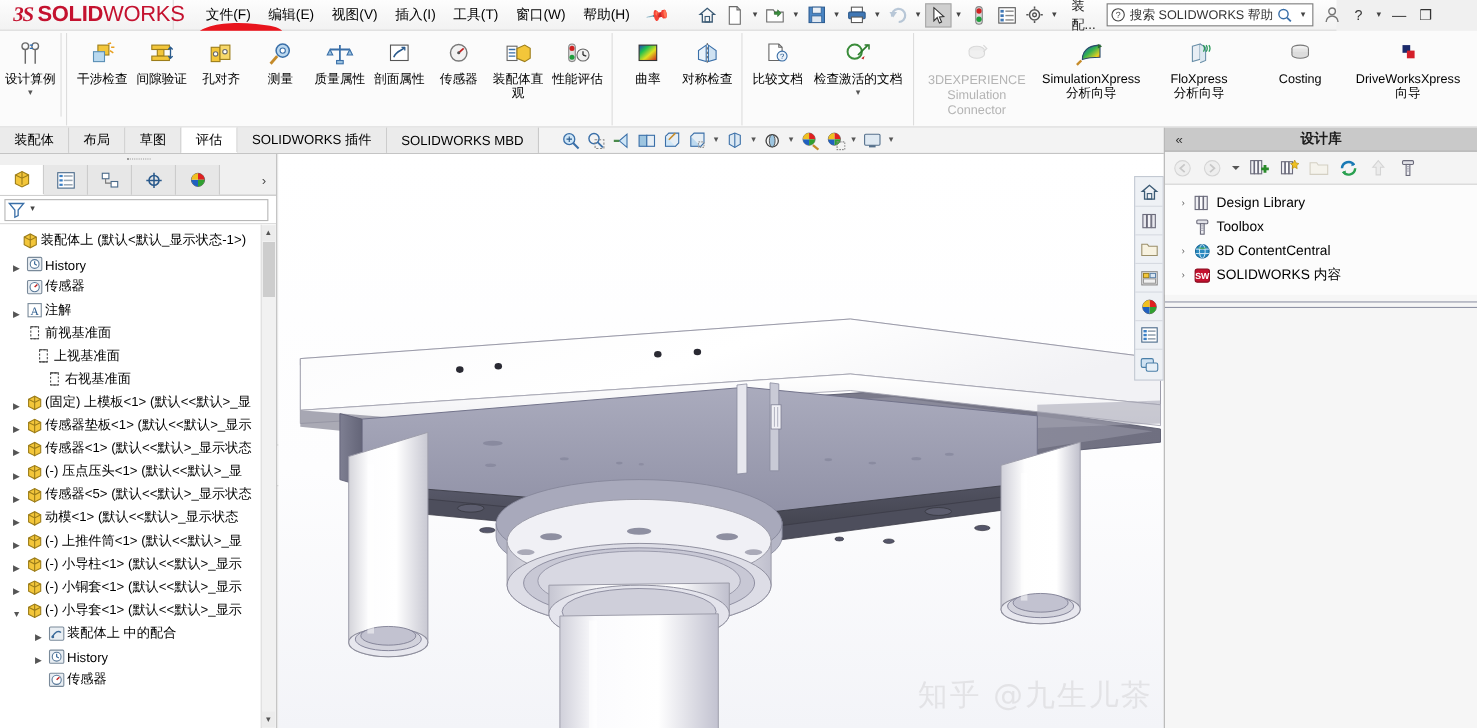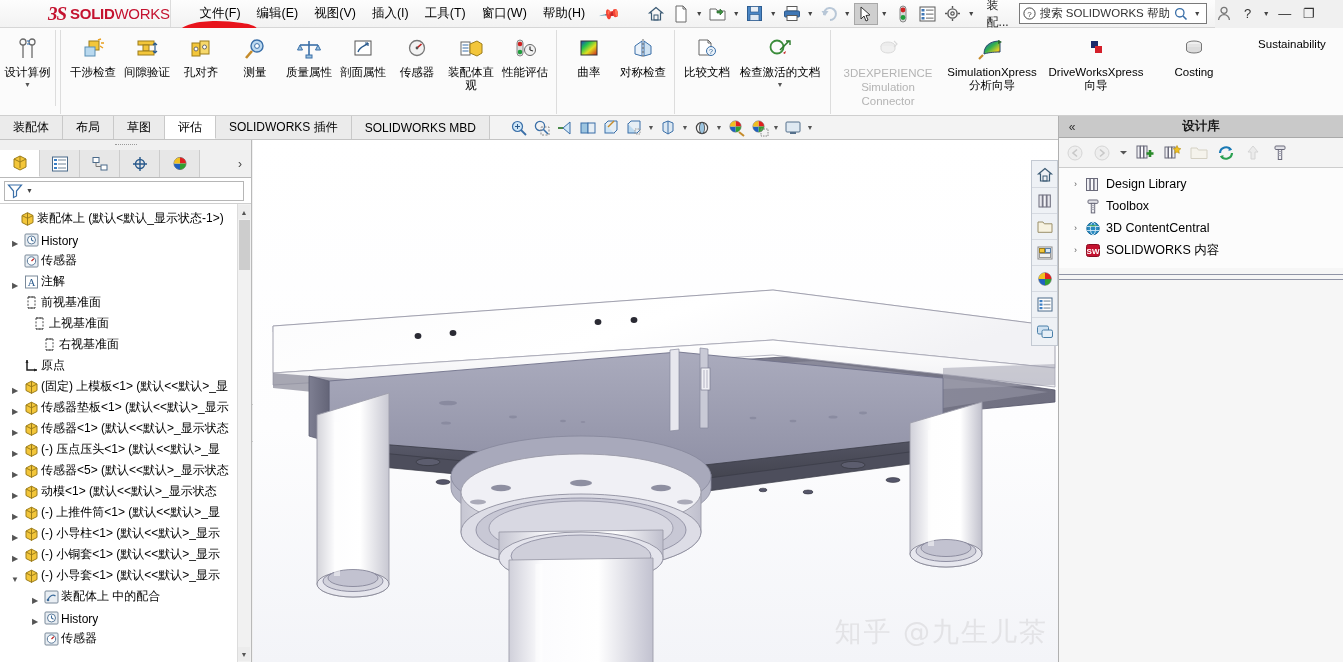--- a/index.html
+++ b/index.html
@@ -8,30 +8,30 @@
     font-family:"Liberation Sans","DejaVu Sans",sans-serif;
     font-size:12px; color:#000; background:#f0f0f0;
   }
   #app { position:relative; width:1343px; height:662px; }
 
   
   .menubar {
     position:absolute; left:0; top:0; width:1215px; height:28px;
     background:linear-gradient(#fdfdfd,#f2f2f2);
     border-bottom:1px solid #d6d6d6;
-    display:flex; align-items:center;padding-left:36px;
+    display:flex; align-items:center;
   }
   .logo {
     width:158px; height:27px; display:flex; align-items:center;
     padding-left:12px; gap:4px;
     border-right:1px solid #dcdcdc;
   }
   .logo .ds { font-family:"Liberation Serif",serif; font-style:italic; font-weight:bold;
      font-size:19px; color:#c4122f; letter-spacing:-1px;}
-  .logo .sw { font-weight:bold; font-size:15px; color:#c4122f; letter-spacing:-0.3px;}
+  .logo .sw { font-weight:bold; font-size:20px; color:#c4122f; letter-spacing:-0.3px;}
   .logo .sw i { font-style:normal; font-weight:normal; color:#c4122f;}
 
   .menu-items { display:flex; align-items:center; gap:2px; margin-left:22px; }
   .menu-item { padding:4px 7px; font-size:12.5px; white-space:nowrap; cursor:default; }
   .pin { margin-left:8px; color:#2a7fc9; font-size:14px; transform:rotate(35deg); display:inline-block;}
 
   .tb-sep { width:1px; height:20px; background:#dcdcdc; margin:0 6px; }
   .qbar { display:flex; align-items:center; gap:1px; margin-left:12px; }
   .qbtn { width:24px; height:22px; display:flex; align-items:center; justify-content:center; cursor:default; }
   .caret { width:11px; height:22px; display:flex; align-items:center; justify-content:center;
@@ -522,40 +522,50 @@
                 </linearGradient>
               </defs>
               <path d="M6 16 C 6 5, 16 3, 22 3 L 22 14 C 14 14, 9 15, 6 16 Z" fill="url(#sx)" stroke="#2a4a6a"></path>
               <path d="M5 17 L1 21" stroke="#c58b2a" stroke-width="2.2"></path>
               <path d="M20 2 l4 2 l-4 2" fill="#2a6a2a"></path>
             </svg>
         </div>
         <div class="lbl">SimulationXpress 分析向导</div>
       </div>
 
-
-      <div class="rbtn xwide">
-        <div class="ico">
-          <svg width="26" height="24" viewBox="0 0 26 24">
-              <rect x="8" y="3" width="7" height="7" fill="#1b2a6b"></rect>
-              <rect x="12" y="8" width="7" height="7" fill="#d41f2a"></rect>
-            </svg>
-        </div>
-        <div class="lbl">DriveWorksXpress 向导</div>
+      <div class="rbtn wide">
+        <div class="ico">
+          <svg width="26" height="24" viewBox="0 0 26 24">
+              <path d="M7 4 l7 -2 v14 l-7 2 Z" fill="#e8eef4" stroke="#6a8fa8"></path>
+              <path d="M14 2 l5 3 v12 l-5 2" fill="#dce8f0" stroke="#6a8fa8"></path>
+              <path d="M17 3 q2 3 0 6 M19.5 3 q2 3 0 6 M22 3 q2 3 0 6" fill="none" stroke="#2a9a5a" stroke-width="1.2"></path>
+            </svg>
+        </div>
+        <div class="lbl">FloXpress 分析向导</div>
       </div>
 
       <div class="rbtn wide">
         <div class="ico">
           <svg width="26" height="24" viewBox="0 0 26 24">
               <ellipse cx="13" cy="6" rx="7.5" ry="3" fill="#f0f0f0" stroke="#777"></ellipse>
               <path d="M5.5 6 v3 a7.5 3 0 0 0 15 0 v-3" fill="#e4e4e4" stroke="#777"></path>
               <path d="M5.5 9 v3 a7.5 3 0 0 0 15 0 v-3" fill="#dcdcdc" stroke="#777"></path>
             </svg>
         </div>
         <div class="lbl">Costing</div>
+      </div>
+
+      <div class="rbtn xwide">
+        <div class="ico">
+          <svg width="26" height="24" viewBox="0 0 26 24">
+              <rect x="8" y="3" width="7" height="7" fill="#1b2a6b"></rect>
+              <rect x="12" y="8" width="7" height="7" fill="#d41f2a"></rect>
+            </svg>
+        </div>
+        <div class="lbl">DriveWorksXpress 向导</div>
       </div>
 
       <div class="rbtn xwide">
 
         <div class="lbl">Sustainability</div>
       </div>
     </div>
   </div>
 
   <div class="cmdtabs">
@@ -793,31 +803,20 @@
         <span class="tarrow blank">▶</span>
         <span class="ticon">
           <svg width="17" height="16" viewBox="0 0 17 16">
               <path d="M5 2 h7 v11 h-7 Z" fill="#fff" stroke="#4a4a4a" stroke-dasharray="2 1.4"></path>
               <path d="M5 2 h7 M5 13 h7" stroke="#4a4a4a"></path>
             </svg>
         </span>
         <span class="tlabel">右视基准面</span>
       </div>
 
-      <div class="trow" style="padding-left:8px">
-        <span class="tarrow blank">▶</span>
-        <span class="ticon">
-          <svg width="17" height="16" viewBox="0 0 17 16">
-              <path d="M4 2 v10 h10" fill="none" stroke="#222" stroke-width="1.5"></path>
-              <path d="M14 12 l-3 -1.6 v3.2 Z" fill="#222"></path>
-              <path d="M4 2 l-1.5 3 h3 Z" fill="#222"></path>
-            </svg>
-        </span>
-        <span class="tlabel">原点</span>
-      </div>
 
       <div class="trow" style="padding-left:8px">
         <span class="tarrow">▶</span>
         <span class="ticon">
           <svg width="17" height="16" viewBox="0 0 17 16">
               <path d="M3 5 l5.5 -2.8 l5.5 2.8 v6.5 l-5.5 2.8 l-5.5 -2.8 Z" fill="#f3c63a" stroke="#9c7d1a"></path>
               <path d="M8.5 2.2 v12.6 M3 5 l5.5 2.8 l5.5 -2.8" fill="none" stroke="#9c7d1a"></path>
             </svg>
         </span>
         <span class="tlabel">(固定) 上模板&lt;1&gt;  (默认&lt;&lt;默认&gt;_显</span>

